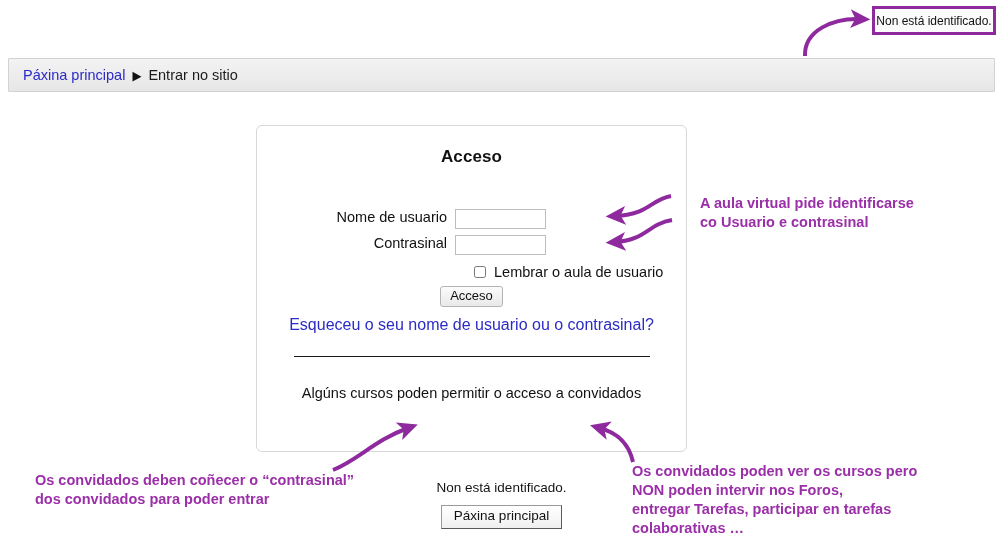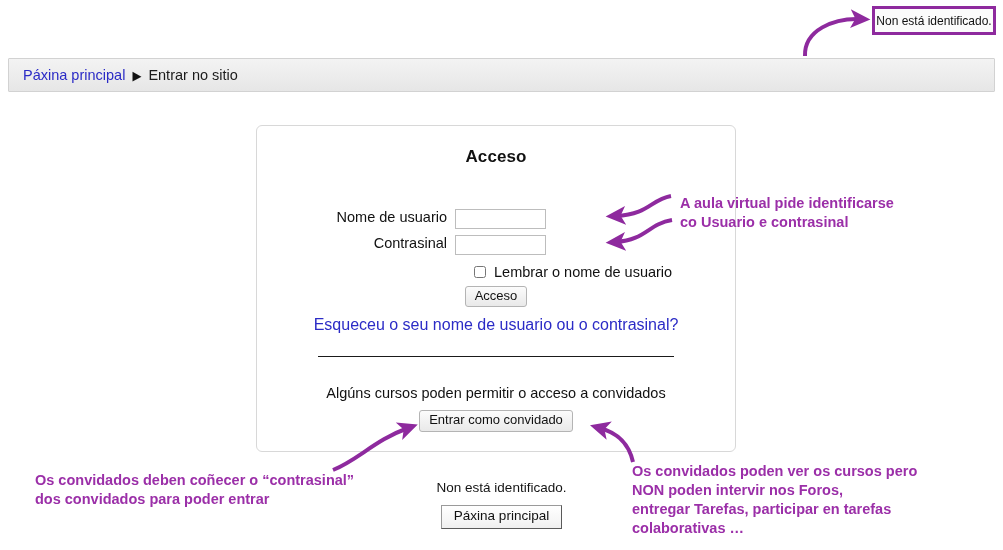--- a/index.html
+++ b/index.html
@@ -83,21 +83,21 @@
     font-size: 13px;
     transform: scaleX(0.9);
   }
   .crumb-current { color: #1b1b1b; }
 
   
   #login-panel {
     position: absolute;
     left: 256px;
     top: 125px;
-    width: 480px;
+    width: 431px;
     height: 327px;
     box-sizing: border-box;
     border: 1px solid #d8d8d8;
     border-radius: 6px;
     background: #ffffff;
     z-index: 10;
   }
   #panel-title {
     text-align: center;
     font-size: 17px;
@@ -258,39 +258,36 @@
       <span class="lbl">Nome de usuario</span>
       <input class="txt" type="text" value="" style="">
     </div>
     <div class="form-row">
       <span class="lbl">Contrasinal</span>
       <input class="txt" type="text" value="" style="">
     </div>
 
     <div class="remember-row">
       <input type="checkbox" style="">
-      <label>Lembrar o nome de usuario</label>
+      <label>Lembrar o aula de usuario</label>
     </div>
 
     <div class="btn-row">
       <button class="aquabtn">Acceso</button>
     </div>
 
     <div class="forgot-row">
       <a href="#">Esqueceu o seu nome de usuario ou o contrasinal?</a>
     </div>
 
 
     <div class="divider"></div>
 
     <div class="guest-text">Algúns cursos poden permitir o acceso a convidados</div>
 
-    <div class="guest-btn-row">
-      <button class="aquabtn">Entrar como convidado</button>
-    </div>
   </div>
 </div>
 
 <div id="footer">
   <div id="footer-status">Non está identificado.</div>
   <div id="footer-btn-row">
     <button class="aquabtn sharp">Páxina principal</button>
   </div>
 </div>
 
@@ -305,21 +302,21 @@
 
   <path d="M671,196 C650,200 650,214 616,216" fill="none" stroke="#8E2A9E" stroke-width="4" marker-end="url(#ah)"></path>
 
   <path d="M672,220 C648,224 646,240 616,242" fill="none" stroke="#8E2A9E" stroke-width="4" marker-end="url(#ah)"></path>
 
   <path d="M333,470 C358,460 375,440 408,428" fill="none" stroke="#8E2A9E" stroke-width="4" marker-end="url(#ah)"></path>
 
   <path d="M633,462 C628,440 614,432 600,428" fill="none" stroke="#8E2A9E" stroke-width="4" marker-end="url(#ah)"></path>
 </svg>
 
-<div class="anno-text" style="left:680px; top:194px;">A aula virtual pide identificarse
+<div class="anno-text" style="left:700px; top:194px;">A aula virtual pide identificarse
 co Usuario e contrasinal</div>
 
 <div class="anno-text" style="left:24px; top:471px;margin-left:11px;">Os convidados deben coñecer o “contrasinal”
 dos convidados para poder entrar</div>
 
 <div class="anno-text" style="left:632px; top:462px;">Os convidados poden ver os cursos pero
 NON poden intervir nos Foros,
 entregar Tarefas, participar en tarefas
 colaborativas …</div>
 

